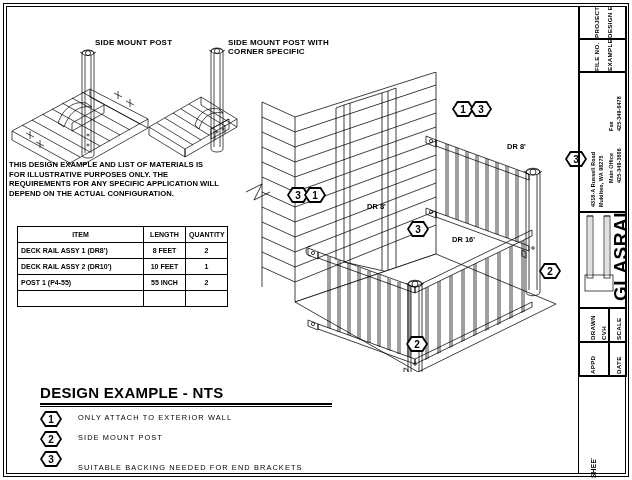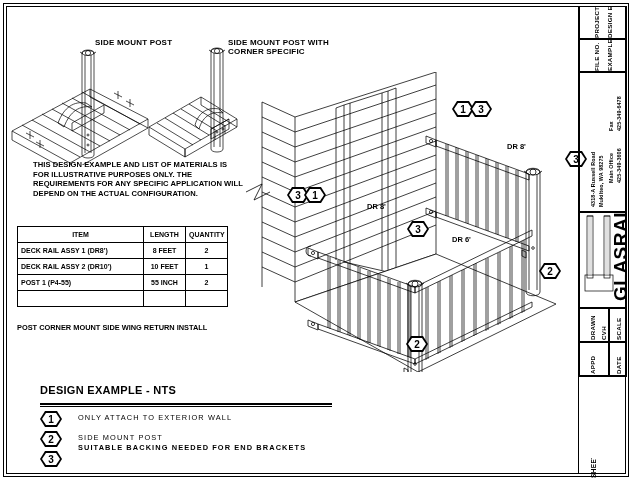--- a/index.html
+++ b/index.html
@@ -9,39 +9,39 @@
   .sheet-border{position:absolute;left:3px;top:3px;width:626px;height:474px;
        border:1px solid #000;box-sizing:border-box;}
   .inner-border{position:absolute;left:6px;top:6px;width:620px;height:468px;
        border:1px solid #000;box-sizing:border-box;}
 
   
   .detail-caption{position:absolute;font-size:8px;font-weight:bold;
        letter-spacing:.2px;line-height:9px;white-space:pre-line;}
 
   
-  .note{position:absolute;left:33px;top:160px;width:212px;
+  .note{position:absolute;left:9px;top:160px;width:212px;
        font-size:7.6px;font-weight:bold;line-height:9.6px;letter-spacing:.05px;}
 
   
   .bom{position:absolute;left:17px;top:226px;width:210px;
        border-collapse:collapse;table-layout:fixed;}
   .bom td,.bom th{border:1px solid #000;font-size:7px;font-weight:bold;
        height:16px;padding:0 3px;text-align:center;box-sizing:border-box;}
   .bom th{text-align:center;}
   .bom td.item{text-align:left;}
   .bom col.c1{width:126px;}
   .bom col.c2{width:42px;}
   .bom col.c3{width:42px;}
 
   .install-note{position:absolute;left:17px;top:323px;width:220px;
        font-size:7.4px;font-weight:bold;line-height:9.4px;}
 
   
-  .legend-title{position:absolute;left:40px;top:384px;font-size:11px;
+  .legend-title{position:absolute;left:40px;top:384px;font-size:15px;
        font-weight:bold;letter-spacing:.3px;}
   .legend-rule{position:absolute;left:40px;top:403px;width:292px;height:2px;background:#000;}
   .legend-rule2{position:absolute;left:40px;top:406px;width:292px;height:1px;background:#000;}
   .legend-row{position:absolute;left:38px;height:16px;}
   .legend-label{position:absolute;left:78px;font-size:7.4px;letter-spacing:1.1px;
        line-height:16px;}
 
   
   .titleblock{position:absolute;left:578px;top:6px;width:48px;height:468px;
        border-left:1px solid #000;box-sizing:border-box;}
@@ -197,21 +197,20 @@
         <td>2</td>
       </tr>
       <tr>
         <td class="item"></td>
         <td></td>
         <td></td>
       </tr>
     </tbody>
   </table>
 
-  <div class="install-note">POST CORNER MOUNT SIDE WING RETURN INSTALL</div>
 
   <svg width="340" height="300" style="position:absolute;left:240px;top:72px;" viewBox="0 0 340 300">
     <g class="dw" stroke-width="0.75">
 
       <path d="M22 30 L22 215"></path>
       <path d="M55 45 L55 230"></path>
       <path d="M22 30 L55 45"></path>
       <path d="M22 45 L55 60"></path>
       <path d="M22 60 L55 75"></path>
       <path d="M22 75 L55 90"></path>
@@ -361,21 +360,21 @@
       <ellipse cx="293" cy="100" rx="7" ry="3"></ellipse>
       <circle cx="293" cy="100" r="3"></circle>
       <path d="M284 99 L288 102 M302 99 L298 102"></path>
       <circle cx="293" cy="176" r="1.3"></circle>
       <path d="M282 178 L286 180 L286 186 L282 184 Z"></path>
     </g>
   </svg>
 
   <div style="position:absolute;left:507px;top:142px;font-size:7.5px;font-weight:bold;">DR 8'</div>
   <div style="position:absolute;left:367px;top:202px;font-size:7.5px;font-weight:bold;">DR 8'</div>
-  <div style="position:absolute;left:452px;top:235px;font-size:7.5px;font-weight:bold;">DR 6'</div>
+  <div style="position:absolute;left:452px;top:235px;font-size:7.5px;font-weight:bold;">DR 16'</div>
 
   <svg width="24" height="18" style="position:absolute;left:451px;top:100px;" viewBox="0 0 24 18">
     <polygon points="6,1 18,1 23,9 18,17 6,17 1,9" fill="#000"></polygon>
     <polygon points="7,3 17,3 21,9 17,15 7,15 3,9" fill="#fff"></polygon>
     <text x="12" y="13" font-size="10" font-weight="bold" text-anchor="middle" font-family="Liberation Sans, sans-serif" fill="#000">1</text>
   </svg>
   <svg width="24" height="18" style="position:absolute;left:469px;top:100px;" viewBox="0 0 24 18">
     <polygon points="6,1 18,1 23,9 18,17 6,17 1,9" fill="#000"></polygon>
     <polygon points="7,3 17,3 21,9 17,15 7,15 3,9" fill="#fff"></polygon>
     <text x="12" y="13" font-size="10" font-weight="bold" text-anchor="middle" font-family="Liberation Sans, sans-serif" fill="#000">3</text>
@@ -433,21 +432,21 @@
   </div>
   <div class="legend-label" style="top:430px;">SIDE  MOUNT  POST</div>
 
   <div class="legend-row" style="top:450px;">
     <svg width="26" height="18" viewBox="0 0 26 18">
       <polygon points="7,1 19,1 24,9 19,17 7,17 2,9" fill="#000"></polygon>
       <polygon points="8,3 18,3 22,9 18,15 8,15 4,9" fill="#fff"></polygon>
       <text x="13" y="13" font-size="10" font-weight="bold" text-anchor="middle" font-family="Liberation Sans, sans-serif" fill="#000">3</text>
     </svg>
   </div>
-  <div class="legend-label" style="top:440px;font-weight:bold;">SUITABLE  BACKING  NEEDED  FOR  END  BRACKETS</div>
+  <div class="legend-label" style="top:460px;">SUITABLE  BACKING  NEEDED  FOR  END  BRACKETS</div>
 
   <div class="titleblock">
 
     <div class="tb-cell tb-proj">
       <div class="rot tb-lab" style="left:13px;top:31px;transform:rotate(-90deg);">PROJECT</div>
       <div class="rot tb-val" style="left:26px;top:31px;transform:rotate(-90deg);">DESIGN EXAMPLE</div>
     </div>
 
     <div class="tb-cell tb-file">
       <div class="rot tb-lab" style="left:13px;top:31px;transform:rotate(-90deg);">FILE NO.</div>

